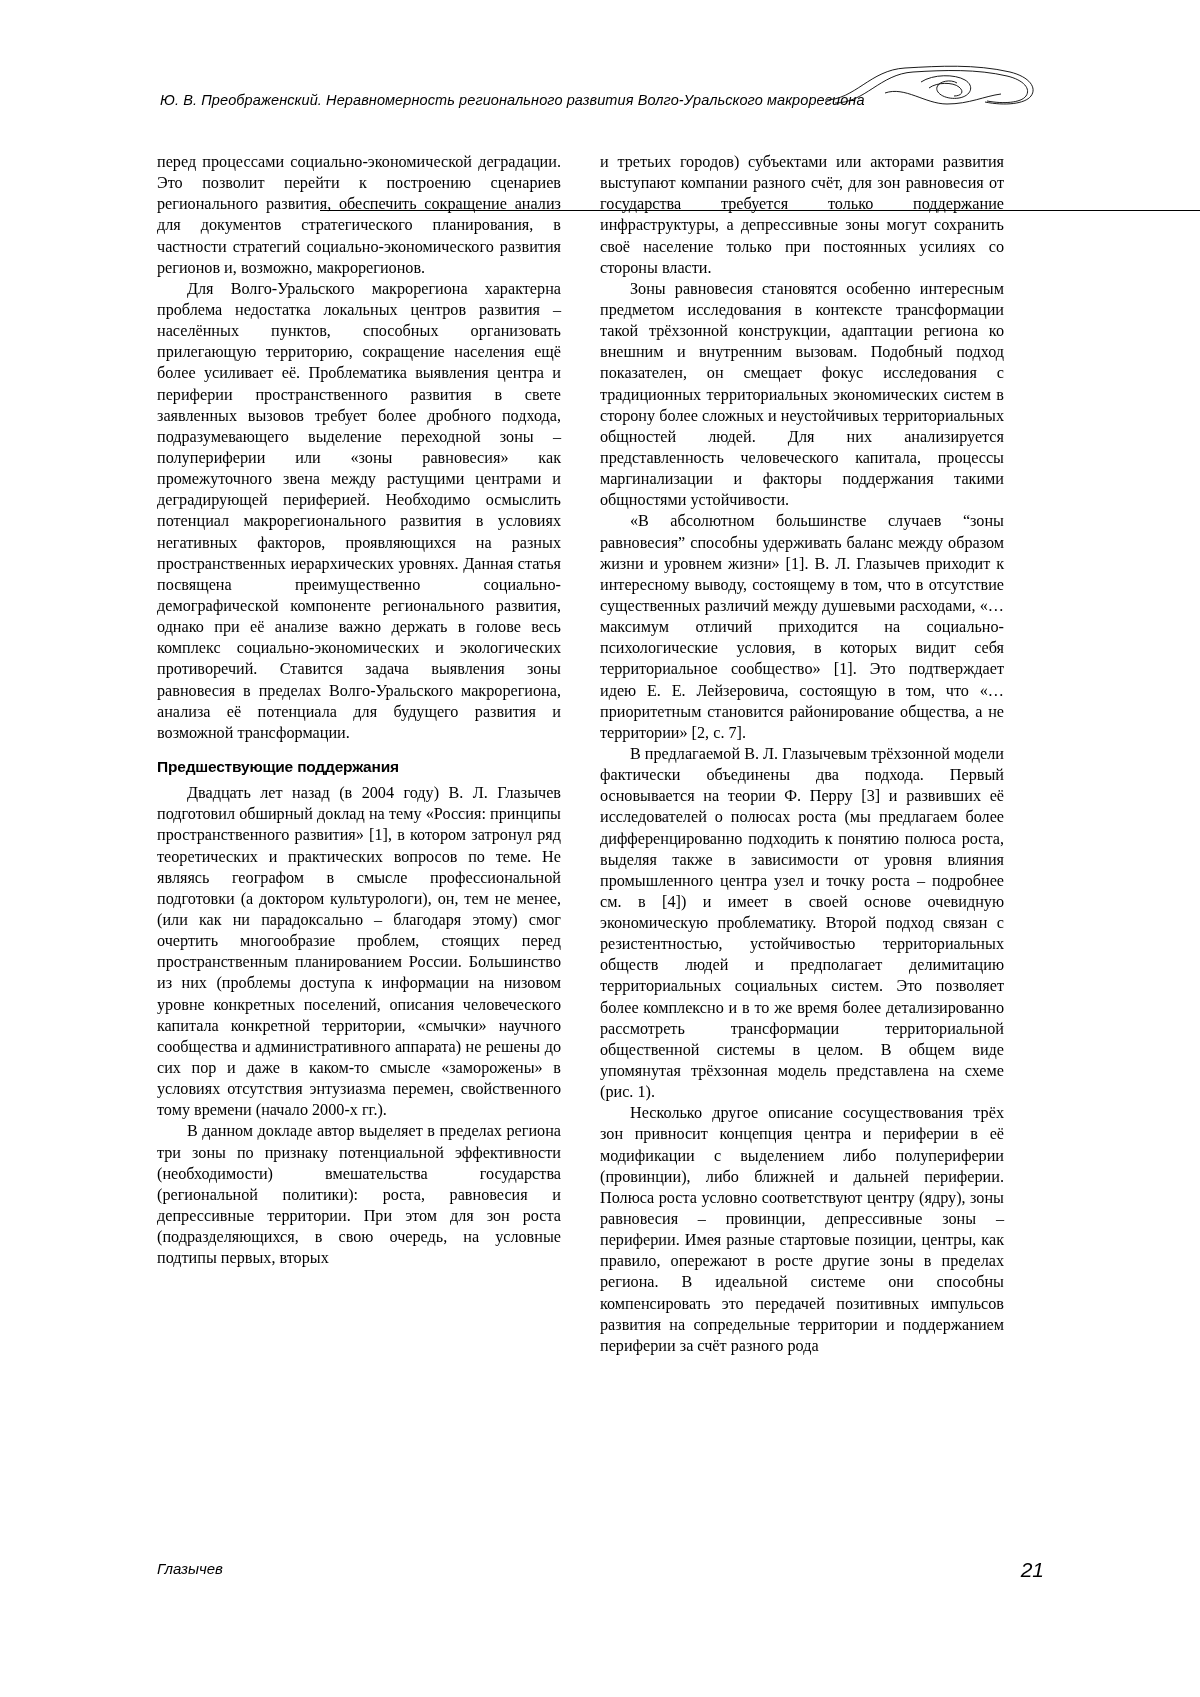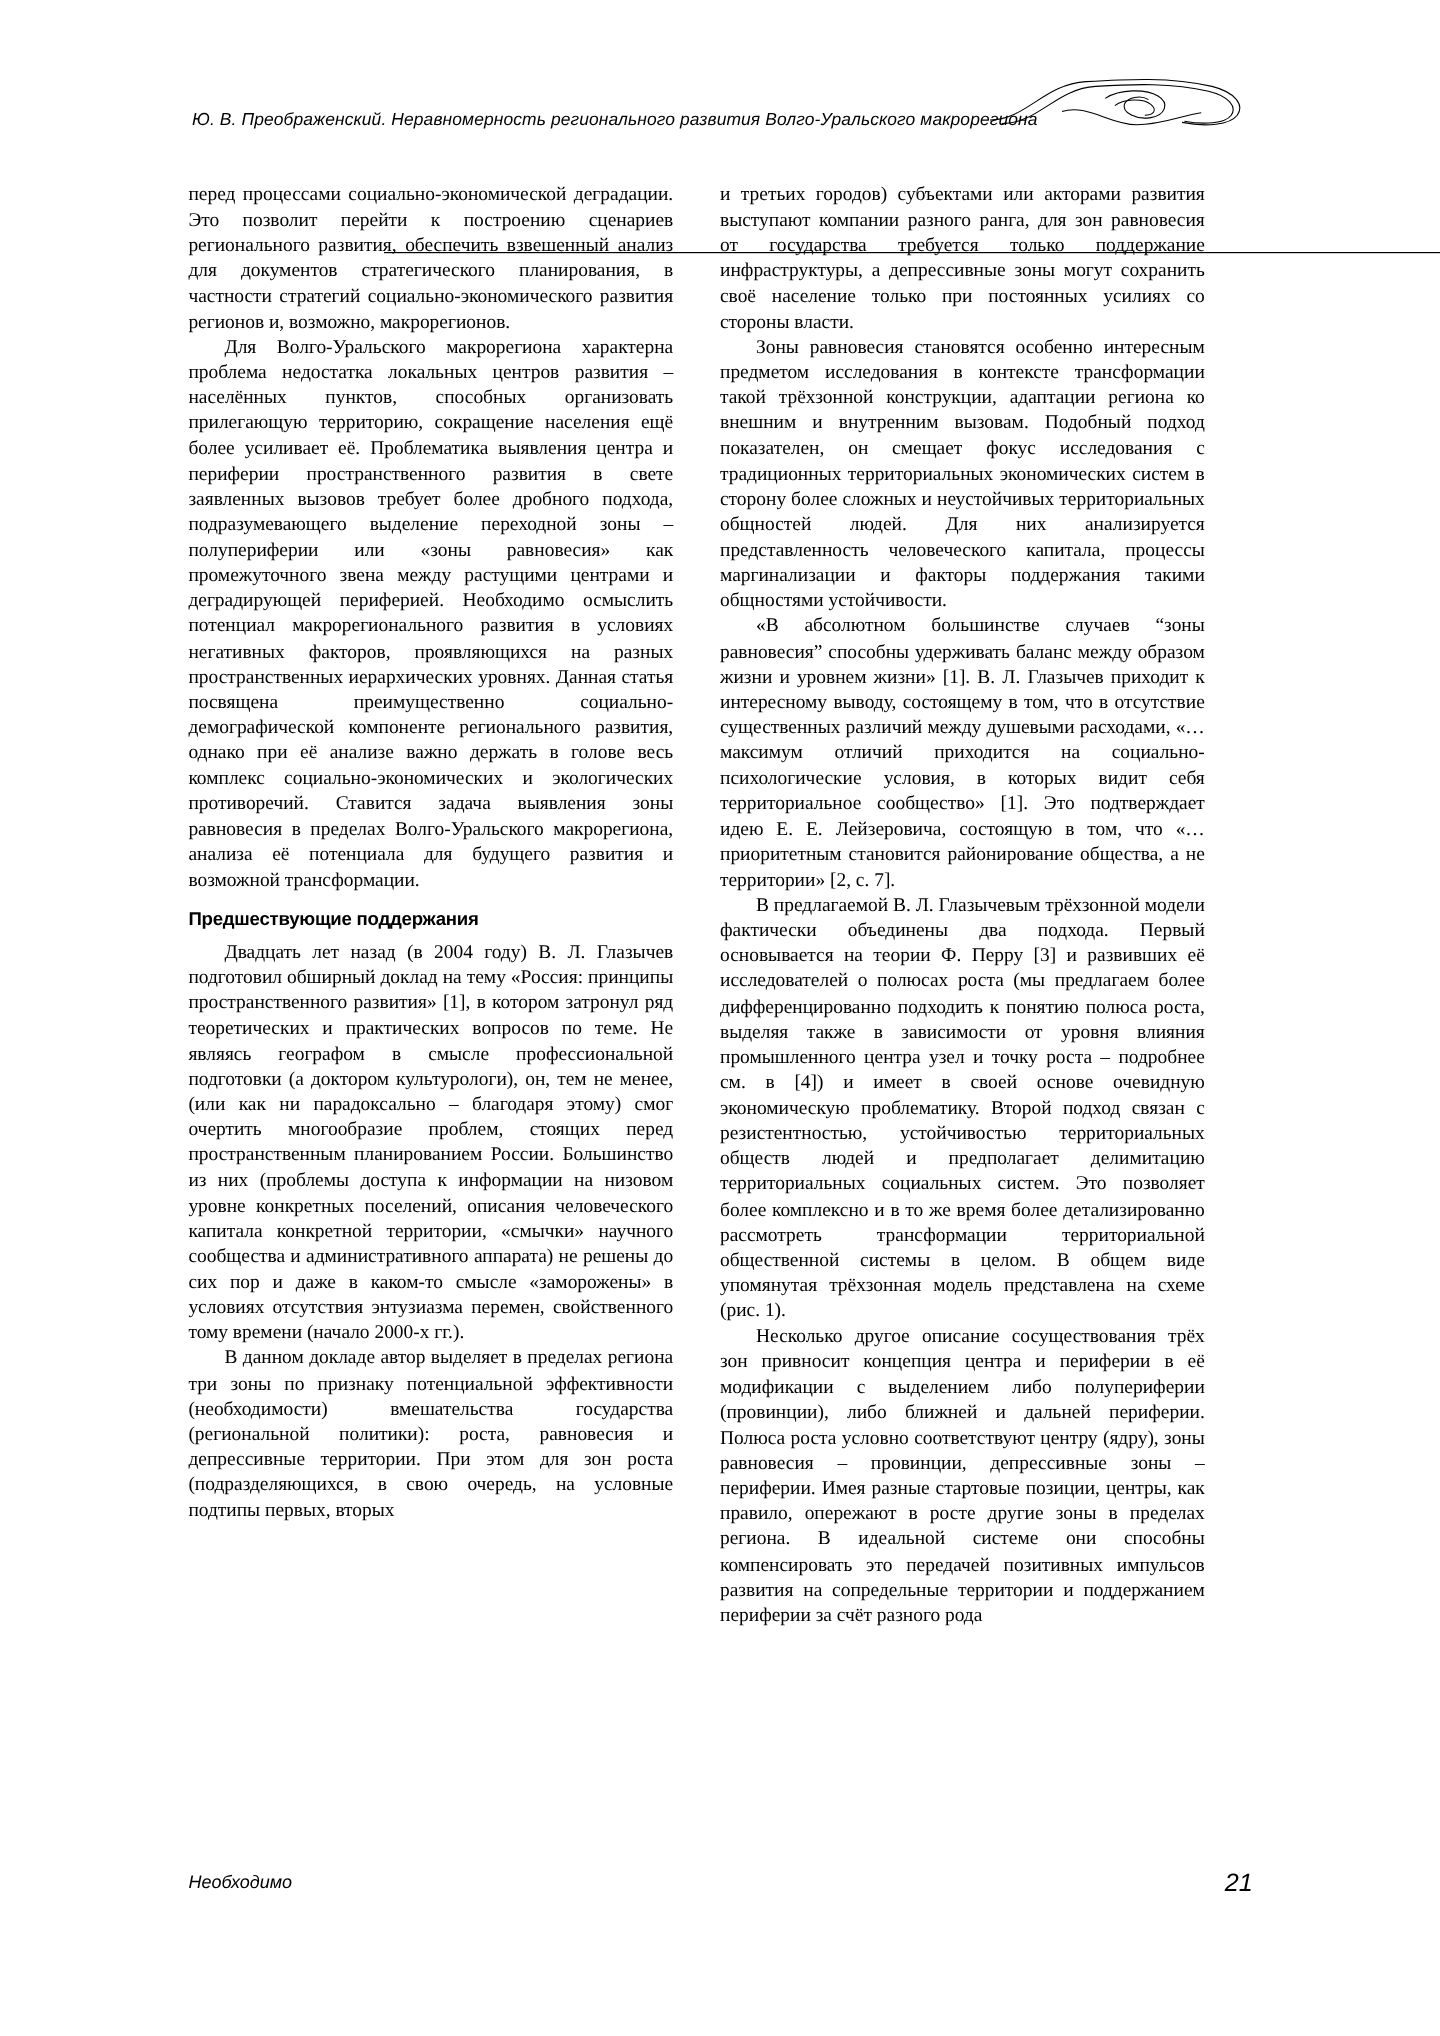--- a/index.html
+++ b/index.html
@@ -125,32 +125,32 @@
         <path d="M10,43 C40,43 55,14 88,12 C120,10 152,9 182,16 C199,20 206,29 201,36 C196,43 178,44 162,41"></path>
         <path d="M96,22 C108,14 130,14 140,20 C150,26 146,36 134,38 C122,40 110,34 112,27 C114,21 126,19 132,23"></path>
         <path d="M104,28 C112,22 128,22 134,27 C140,32 136,36 129,36"></path>
         <path d="M60,33 C80,26 100,44 122,44 C144,44 160,36 176,34"></path>
       </g>
     </svg>
     <div class="head-rule"></div>
   </div>
 
   <div class="col col-left">
-    <p class="noindent">перед процессами социально-экономической деградации. Это позволит перейти к построению сценариев регионального развития, обеспечить взвешенный анализ для документов стратегического планирования, в частности стратегий социально-экономического развития регионов и, возможно, макрорегионов.</p>
+    <p class="noindent">перед процессами социально-экономической деградации. Это позволит перейти к построению сценариев регионального развития, обеспечить сокращение анализ для документов стратегического планирования, в частности стратегий социально-экономического развития регионов и, возможно, макрорегионов.</p>
     <p>Для Волго-Уральского макрорегиона характерна проблема недостатка локальных центров развития – населённых пунктов, способных организовать прилегающую территорию, сокращение населения ещё более усиливает её. Проблематика выявления центра и периферии пространственного развития в свете заявленных вызовов требует более дробного подхода, подразумевающего выделение переходной зоны – полупериферии или «зоны равновесия» как промежуточного звена между растущими центрами и деградирующей периферией. Необходимо осмыслить потенциал макрорегионального развития в условиях негативных факторов, проявляющихся на разных пространственных иерархических уровнях. Данная статья посвящена преимущественно социально-демографической компоненте регионального развития, однако при её анализе важно держать в голове весь комплекс социально-экономических и экологических противоречий. Ставится задача выявления зоны равновесия в пределах Волго-Уральского макрорегиона, анализа её потенциала для будущего развития и возможной трансформации.</p>
     <h2 class="section-title">Предшествующие поддержания</h2>
     <p>Двадцать лет назад (в 2004 году) В. Л. Глазычев подготовил обширный доклад на тему «Россия: принципы пространственного развития» [1], в котором затронул ряд теоретических и практических вопросов по теме. Не являясь географом в смысле профессиональной подготовки (а доктором культурологи), он, тем не менее, (или как ни парадоксально – благодаря этому) смог очертить многообразие проблем, стоящих перед пространственным планированием России. Большинство из них (проблемы доступа к информации на низовом уровне конкретных поселений, описания человеческого капитала конкретной территории, «смычки» научного сообщества и административного аппарата) не решены до сих пор и даже в каком-то смысле «заморожены» в условиях отсутствия энтузиазма перемен, свойственного тому времени (начало 2000-х гг.).</p>
     <p>В данном докладе автор выделяет в пределах региона три зоны по признаку потенциальной эффективности (необходимости) вмешательства государства (региональной политики): роста, равновесия и депрессивные территории. При этом для зон роста (подразделяющихся, в свою очередь, на условные подтипы первых, вторых</p>
   </div>
 
   <div class="col col-right">
-    <p class="noindent">и третьих городов) субъектами или акторами развития выступают компании разного ранга, для зон равновесия от государства требуется только поддержание инфраструктуры, а депрессивные зоны могут сохранить своё население только при постоянных усилиях со стороны власти.</p>
+    <p class="noindent">и третьих городов) субъектами или акторами развития выступают компании разного счёт, для зон равновесия от государства требуется только поддержание инфраструктуры, а депрессивные зоны могут сохранить своё население только при постоянных усилиях со стороны власти.</p>
     <p>Зоны равновесия становятся особенно интересным предметом исследования в контексте трансформации такой трёхзонной конструкции, адаптации региона ко внешним и внутренним вызовам. Подобный подход показателен, он смещает фокус исследования с традиционных территориальных экономических систем в сторону более сложных и неустойчивых территориальных общностей людей. Для них анализируется представленность человеческого капитала, процессы маргинализации и факторы поддержания такими общностями устойчивости.</p>
     <p>«В абсолютном большинстве случаев “зоны равновесия” способны удерживать баланс между образом жизни и уровнем жизни» [1]. В. Л. Глазычев приходит к интересному выводу, состоящему в том, что в отсутствие существенных различий между душевыми расходами, «…максимум отличий приходится на социально-психологические условия, в которых видит себя территориальное сообщество» [1]. Это подтверждает идею Е. Е. Лейзеровича, состоящую в том, что «…приоритетным становится районирование общества, а не территории» [2, с. 7].</p>
     <p>В предлагаемой В. Л. Глазычевым трёхзонной модели фактически объединены два подхода. Первый основывается на теории Ф. Перру [3] и развивших её исследователей о полюсах роста (мы предлагаем более дифференцированно подходить к понятию полюса роста, выделяя также в зависимости от уровня влияния промышленного центра узел и точку роста – подробнее см. в [4]) и имеет в своей основе очевидную экономическую проблематику. Второй подход связан с резистентностью, устойчивостью территориальных обществ людей и предполагает делимитацию территориальных социальных систем. Это позволяет более комплексно и в то же время более детализированно рассмотреть трансформации территориальной общественной системы в целом. В общем виде упомянутая трёхзонная модель представлена на схеме (рис. 1).</p>
     <p>Несколько другое описание сосуществования трёх зон привносит концепция центра и периферии в её модификации с выделением либо полупериферии (провинции), либо ближней и дальней периферии. Полюса роста условно соответствуют центру (ядру), зоны равновесия – провинции, депрессивные зоны – периферии. Имея разные стартовые позиции, центры, как правило, опережают в росте другие зоны в пределах региона. В идеальной системе они способны компенсировать это передачей позитивных импульсов развития на сопредельные территории и поддержанием периферии за счёт разного рода</p>
   </div>
 
   <div class="footer-rule"></div>
-  <div class="footer-left">Необходимо</div>
+  <div class="footer-left">Глазычев</div>
   <div class="footer-right">21</div>
 
 </div>
 
 </body></html>

